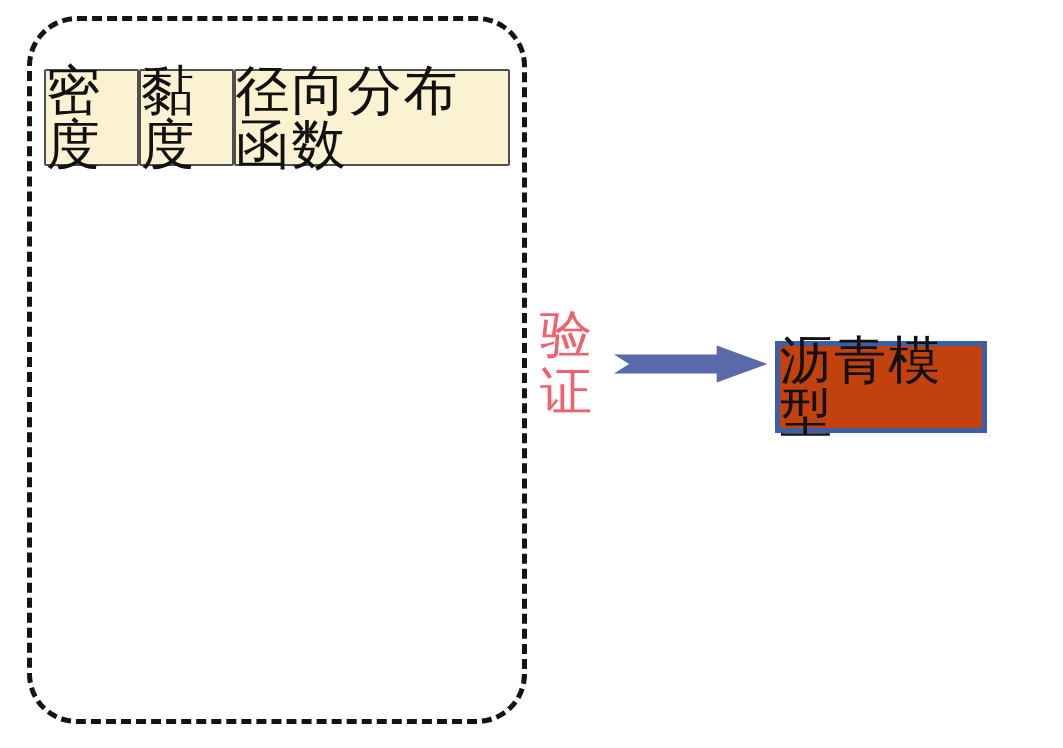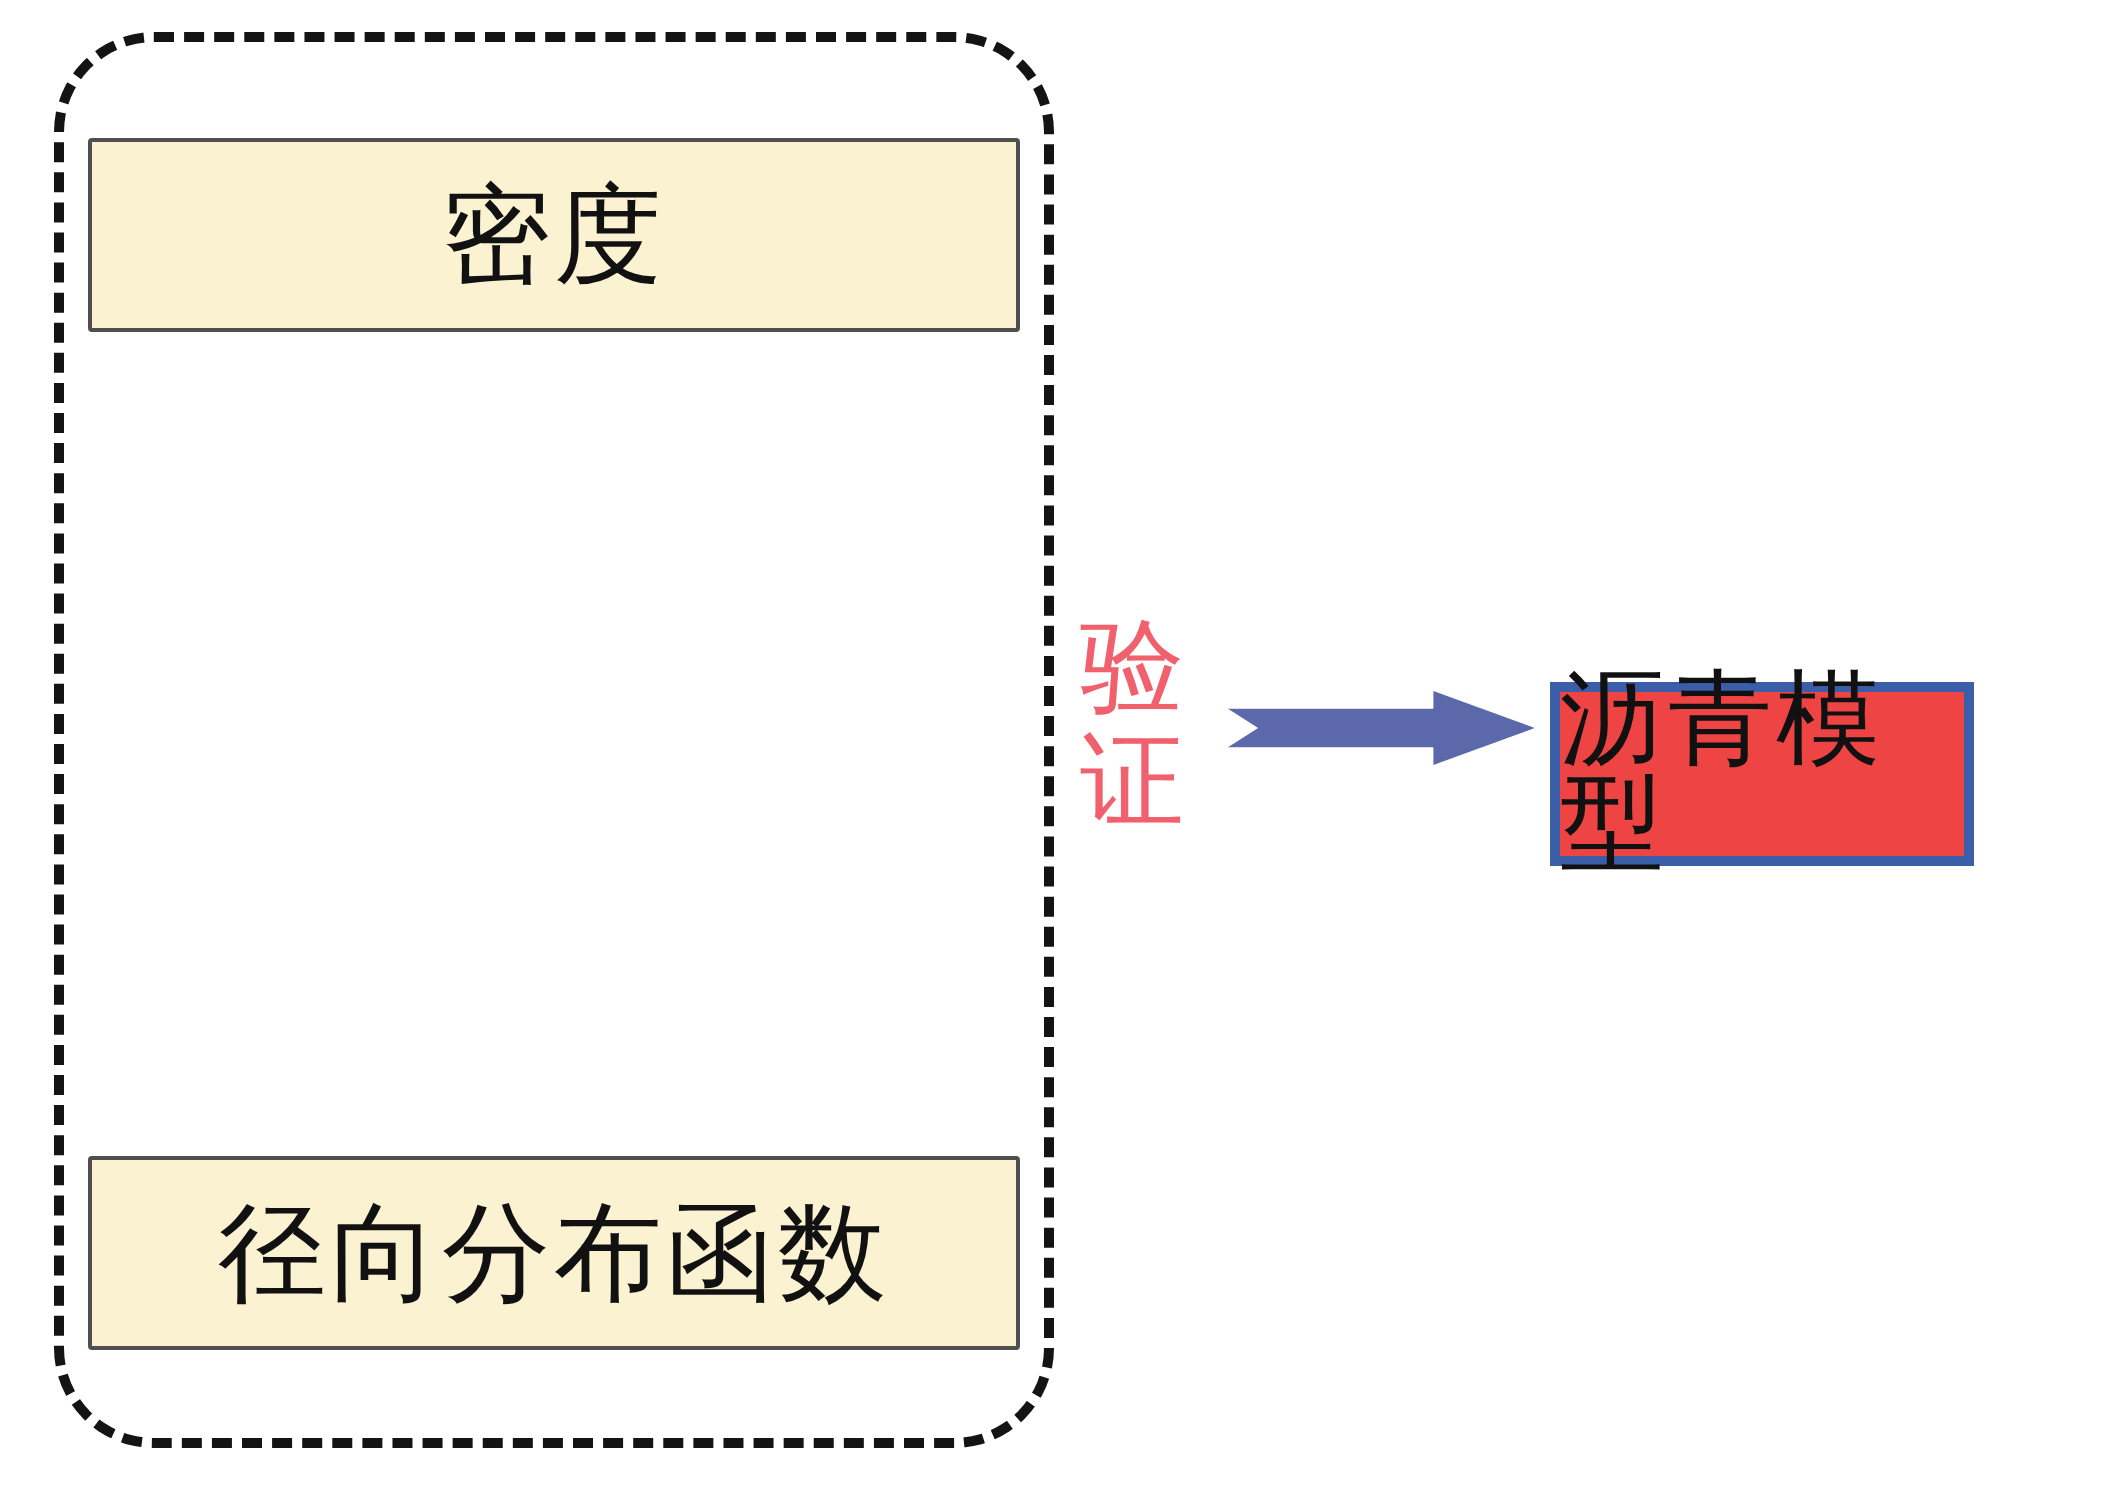--- a/index.html
+++ b/index.html
@@ -20,21 +20,20 @@
   .props-group {
     position: absolute;
     left: 27px;
     top: 16px;
     width: 500px;
     height: 708px;
     border: 5px dashed #141414;
     border-radius: 50px;
     box-sizing: border-box;
     display: flex;
-    flex-direction: column;
     justify-content: space-between;
     padding: 48px 12px 44px 12px;
   }
   .prop-box {
     height: 97px;
     background: #fbf2d2;
     border: 2px solid #4f4f4f;
     border-radius: 2px;
     box-sizing: border-box;
     display: flex;
@@ -69,21 +68,21 @@
     height: 56px;
   }
 
   
   .model-box {
     position: absolute;
     left: 775px;
     top: 341px;
     width: 212px;
     height: 92px;
-    background: #ef4444;
+    background: #c2410c;
     border: 5px solid #3b5ea8;
     box-sizing: border-box;
     display: flex;
     align-items: center;
     justify-content: center;
     font-size: 52px;
     color: #111111;
     letter-spacing: 2px;
     line-height: 1;
   }
@@ -91,20 +90,23 @@
 </head>
 <body>
 
 <div class="canvas">
 
   <div class="props-group">
     <div class="prop-box">
       <span>密度</span>
     </div>
     <div class="prop-box">
+      <span>黏度</span>
+    </div>
+    <div class="prop-box">
       <span>径向分布函数</span>
     </div>
   </div>
 
   <div class="arrow-group">
     <div class="arrow-label">验证</div>
     <svg class="arrow-svg" viewBox="0 0 225 56" aria-hidden="true">
       <polygon points="0,14 150,14 150,1 224,28 150,55 150,42 0,42 22,28" fill="#5b69aa"></polygon>
     </svg>
   </div>

